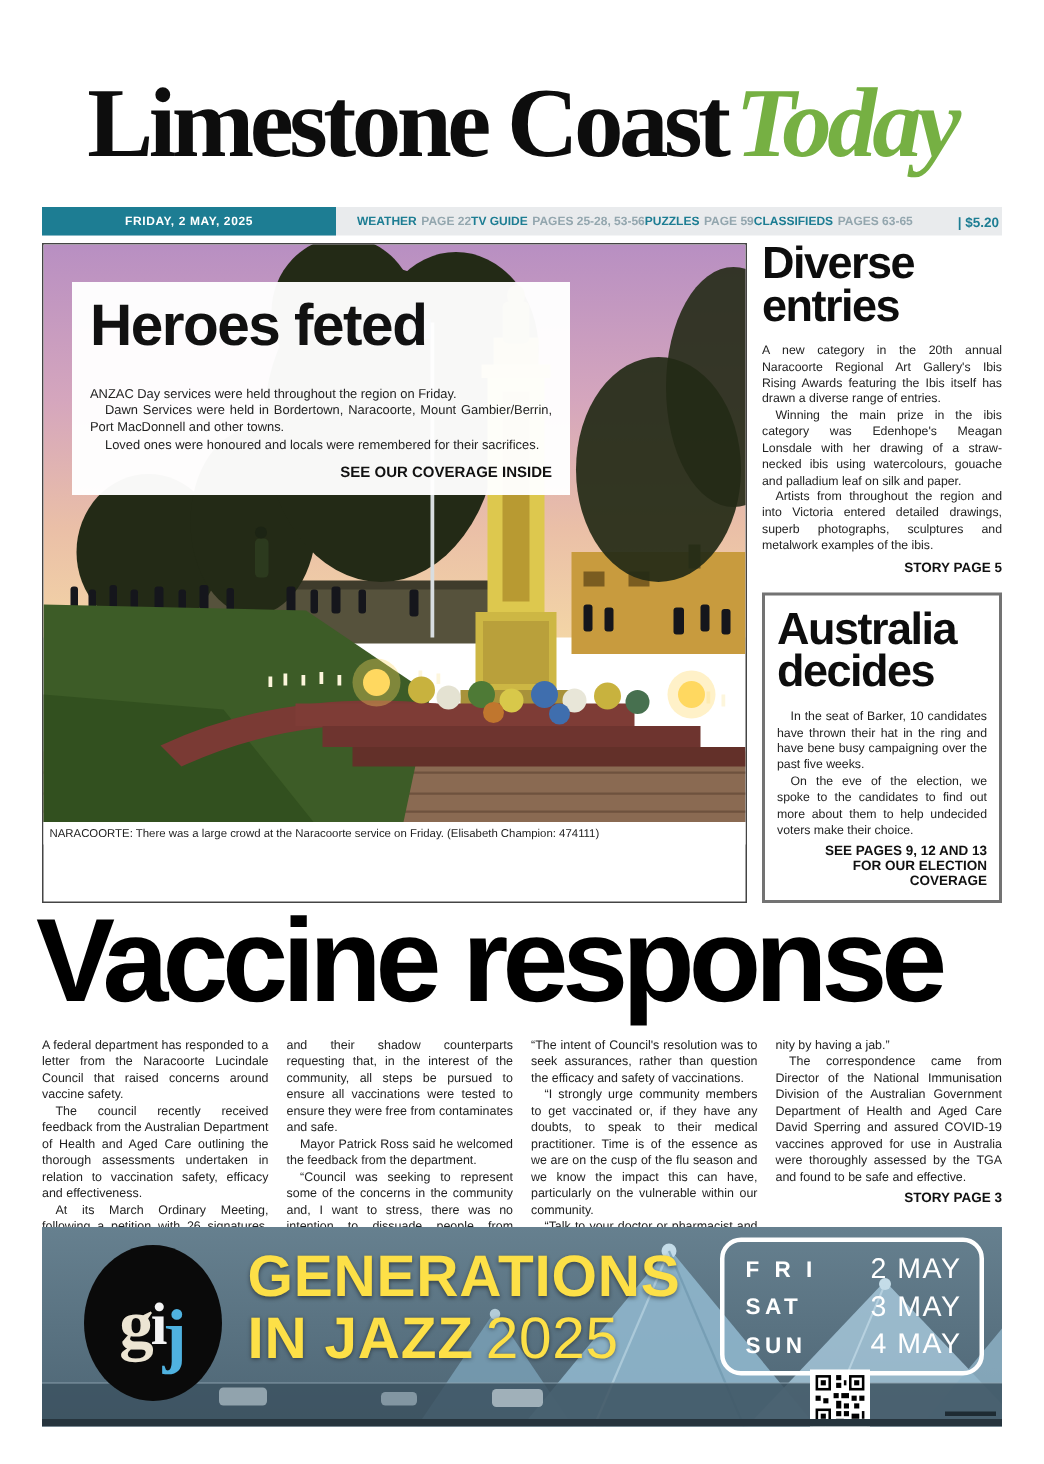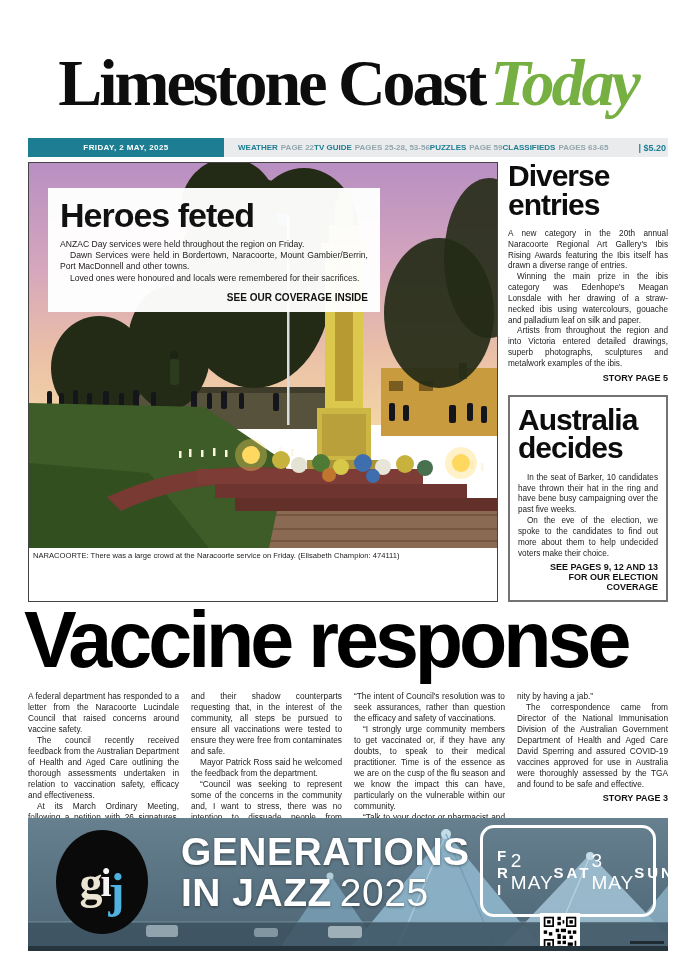--- a/index.html
+++ b/index.html
@@ -24,22 +24,22 @@
   .infobar .lbl { color:#1d7d93; font-weight:bold; }
   .infobar .pg { color:#93a6ae; font-weight:bold; margin-left:3px; }
   .infobar .price { color:#1d7d93; font-weight:bold; font-size:9px; display:flex;
     align-items:center; padding-right:2px; }
   
   .main { margin:5px 28px 0 28px; display:flex; gap:10px; }
   .photo-box { width:470px; border:1px solid #444; background:#fff; position:relative; }
   .photo-box svg.scene { display:block; width:468px; height:385px; }
   .overlay-card { position:absolute; left:19px; top:25px; width:332px;
     background:rgba(255,255,255,.97); padding:8px 12px 9px 12px; }
-  .overlay-card h1 { font-size:34px; font-weight:bold; letter-spacing:-1px; color:#111;
-    margin-bottom:4px; }
+  .overlay-card h1 { font-size:39px; font-weight:bold; letter-spacing:-1px; color:#111;
+    margin-bottom:17px; }
   .overlay-card p { font-size:8.6px; line-height:1.3; text-align:justify; color:#222; }
   .overlay-card p.ind { text-indent:10px; }
   .overlay-card .cta { font-size:10px; font-weight:bold; text-align:right; margin-top:8px; color:#111; }
   .caption { font-size:7.6px; color:#222; padding:3px 4px; background:#fff; line-height:1.2; }
   
   .rightcol { width:160px; display:flex; flex-direction:column; }
   .rightcol h2 { font-size:30px; line-height:.95; font-weight:bold; letter-spacing:-1px;
     color:#0d0d0d; margin-bottom:10px; }
   .rightcol p { font-size:8.2px; line-height:1.32; text-align:justify; color:#222; }
   .rightcol p.ind { text-indent:9px; }
@@ -55,28 +55,28 @@
   
   .banner { position:absolute; left:28px; right:28px; top:818px; height:133px;
     overflow:hidden; background:#5d7787; }
   .banner svg.bg { position:absolute; left:0; top:0; width:100%; height:100%; }
   .gij-logo { position:absolute; left:28px; top:12px; width:92px; height:104px;
     background:#0a0a0a; border-radius:50%; display:flex; align-items:center;
     justify-content:center; font-family:"Liberation Serif", serif; font-weight:bold; }
   .gij-logo .g { color:#ece5d3; font-size:46px; }
   .gij-logo .i { color:#f4f4f4; font-size:40px; margin-left:-2px; }
   .gij-logo .j { color:#4fb2e0; font-size:48px; margin-left:-3px; position:relative; top:8px; }
-  .banner-title { position:absolute; left:153px; top:14px; color:#ffffff; line-height:1.04;
+  .banner-title { position:absolute; left:137px; top:14px; color:#fde047; line-height:1.04;
     text-shadow:0 1px 3px rgba(0,0,0,.45); letter-spacing:.5px; }
   .banner-title .l1 { font-size:39px; font-weight:bold; }
   .banner-title .l2 { font-size:39px; font-weight:bold; }
   .banner-title .yr { font-weight:normal; margin-left:8px; }
   .dates-box { position:absolute; right:12px; top:7px; width:176px; height:92px;
     border:3px solid #fff; border-radius:14px; padding:6px 12px 4px 14px;
-    display:flex; flex-direction:row; justify-content:space-around; color:#fff; }
+    display:flex; flex-direction:column; justify-content:space-around; color:#fff; }
   .dates-box .row { display:flex; justify-content:space-between; align-items:center; }
   .dates-box .day { font-weight:bold; font-size:15px; letter-spacing:3px; }
   .dates-box .date { font-size:19px; font-weight:normal; letter-spacing:1px; }
   .tickets { position:absolute; right:8px; top:104px; width:200px; display:flex;
     align-items:center; gap:8px;flex-direction:column; }
   .qr { width:40px; height:40px; background:#fff; padding:2px; position:relative; top:-9px; }
   .tickets .txt { color:#fff; font-size:10.5px; font-weight:bold;
     text-shadow:0 1px 2px rgba(0,0,0,.5); }
   .banner-strip { position:absolute; left:0; right:0; bottom:0; height:5px; background:#26343d; }
   .smudge { position:absolute; right:4px; bottom:7px; width:34px; height:3px;

